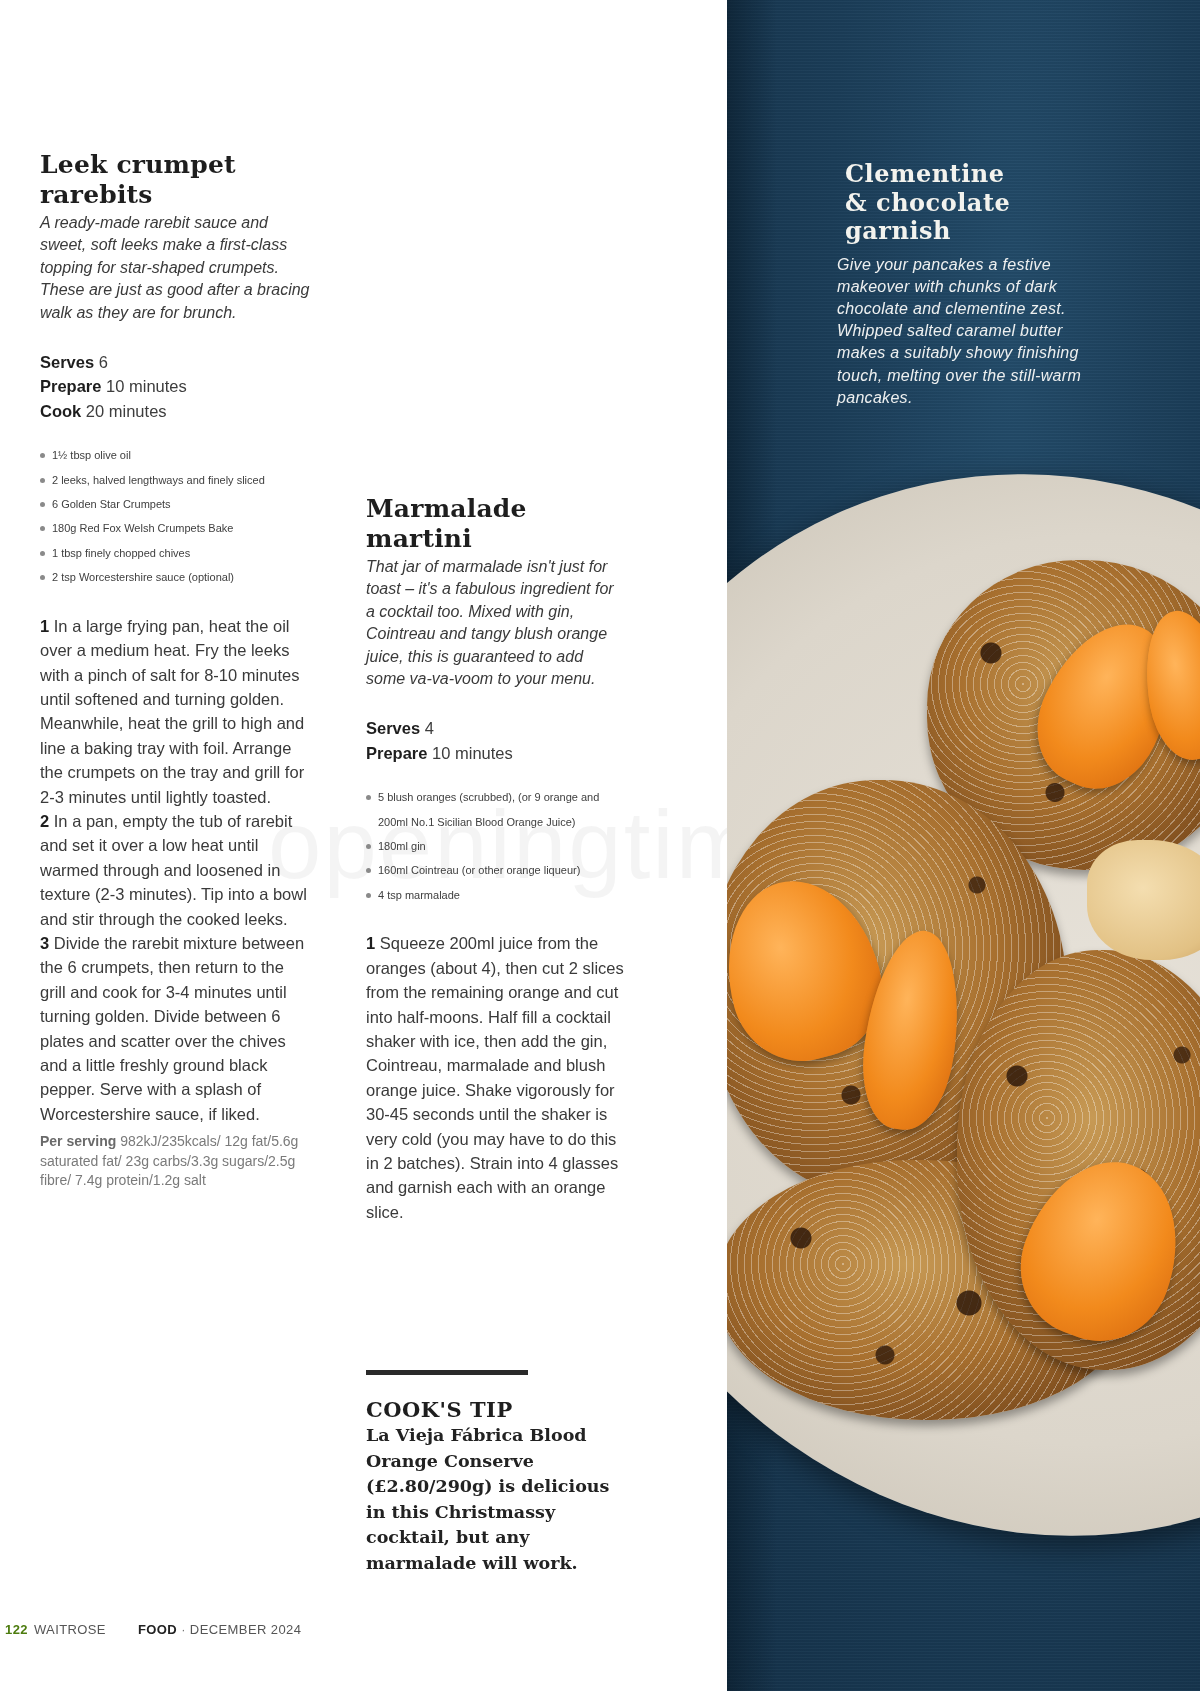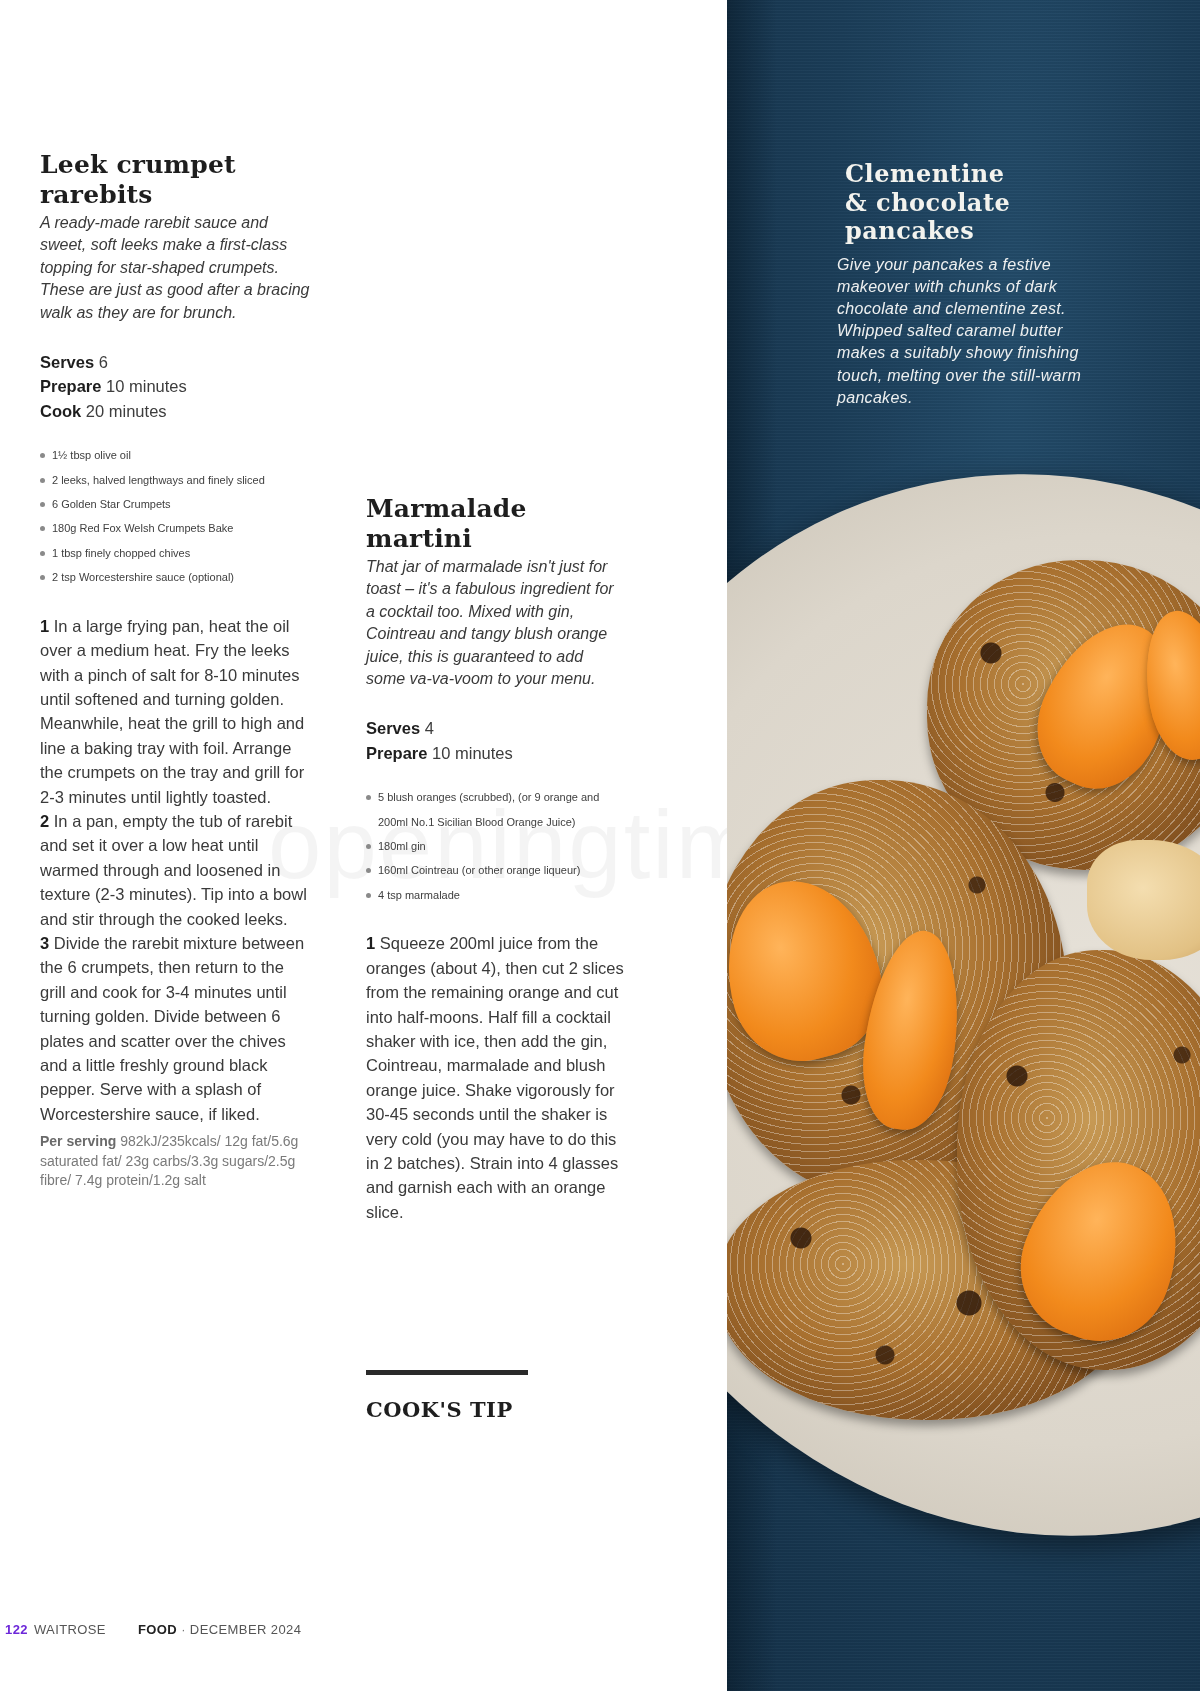--- a/index.html
+++ b/index.html
@@ -49,21 +49,21 @@
   .tip { position: absolute; left: 366px; top: 1370px; width: 300px; }
   .tip-rule { width: 162px; height: 5px; background: #2a2a2a; }
   .tip-head { margin-top: 22px; font-family: "DejaVu Serif", serif; font-weight: bold;
     font-size: 21px; line-height: 26px; color: #1e1e1e; letter-spacing: 0.5px; }
   .tip-body { font-family: "DejaVu Serif", serif; font-weight: bold;
     font-size: 17.5px; line-height: 25.5px; color: #222; }
 
   
   .footer { position: absolute; left: 5px; top: 1622px;
     font-family: "Liberation Sans", sans-serif; font-size: 13px; color: #555; letter-spacing: 0.4px; }
-  .footer .pg { font-weight: bold; color: #6d28d9; margin-right: 6px; }
+  .footer .pg { font-weight: bold; color: #4d7c0f; margin-right: 6px; }
   .footer .food { font-weight: bold; color: #222; padding-left: 28px; }
   .footer .sep { margin: 0 4px; color: #777; }
 
   
   .watermark { position: absolute; left: 268px; top: 790px; font-family: "Liberation Sans", sans-serif;
     font-size: 96px; color: rgba(0,0,0,0.045); letter-spacing: 2px; pointer-events: none; white-space: nowrap; }
 
   
   .photo { position: absolute; left: 727px; top: 0; width: 473px; height: 1691px; overflow: hidden;
     background:
@@ -162,20 +162,21 @@
     </ul>
 
     <div class="method" style="width:260px">
       <p><span class="num">1</span> <span>Squeeze 200ml juice from the oranges (about 4), then cut 2 slices from the remaining orange and cut into half-moons. Half fill a cocktail shaker with ice, then add the gin, Cointreau, marmalade and blush orange juice. Shake vigorously for 30-45 seconds until the shaker is very cold (you may have to do this in 2 batches). Strain into 4 glasses and garnish each with an orange slice.</span></p>
     </div>
   </section>
 
   <aside class="tip">
     <div class="tip-rule"></div>
     <div class="tip-head">COOK'S TIP</div>
+    <div class="tip-body" style="width:245px">La Vieja Fábrica Blood Orange Conserve (£2.80/290g) is delicious in this Christmassy cocktail, but any marmalade will work.</div>
   </aside>
 
   <footer class="footer">
     <span class="pg">122</span><span>WAITROSE</span> <span class="food">FOOD</span><span class="sep">·</span><span>DECEMBER 2024</span>
   </footer>
 
   <div class="photo">
     <div class="photo-edge"></div>
     <div class="plate"></div>
 
@@ -189,18 +190,18 @@
     <div class="segment" style="left:320px; top:620px; width:120px; height:170px; transform:rotate(25deg);"></div>
     <div class="segment" style="left:420px; top:610px; width:80px; height:150px; transform:rotate(-10deg);"></div>
     <div class="segment" style="left:0px; top:880px; width:150px; height:180px; transform:rotate(-15deg);"></div>
     <div class="segment" style="left:140px; top:930px; width:90px; height:200px; transform:rotate(8deg);"></div>
     <div class="segment" style="left:300px; top:1160px; width:150px; height:180px; transform:rotate(20deg);"></div>
 
     <div class="photo-caption">
       <h2 class="photo-title">
         <span>Clementine</span><br>
         <span>&amp; chocolate</span><br>
-        <span>pancakes</span>
+        <span>garnish</span>
       </h2>
       <p class="photo-intro">Give your pancakes a festive makeover with chunks of dark chocolate and clementine zest. Whipped salted caramel butter makes a suitably showy finishing touch, melting over the still-warm pancakes.</p>
     </div>
   </div>
 </div>
 
 </body></html>

